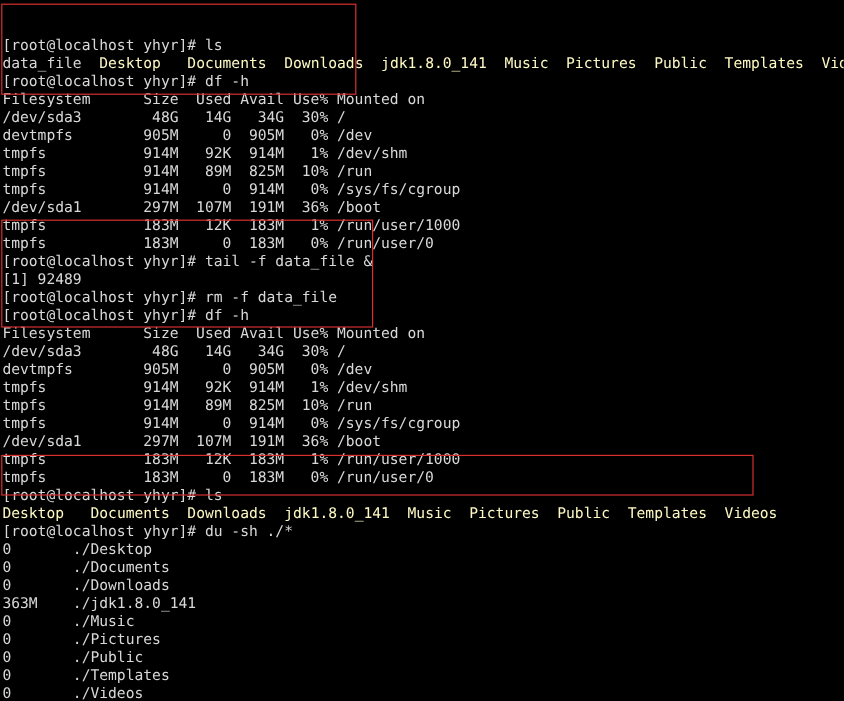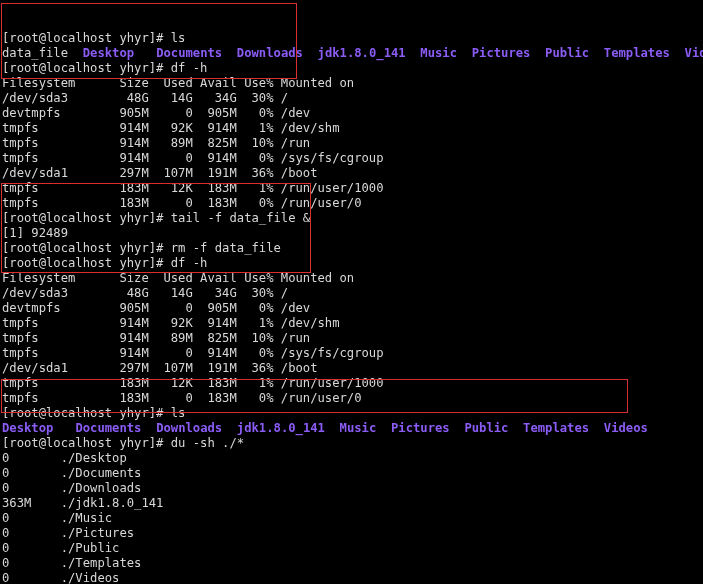--- a/index.html
+++ b/index.html
@@ -25,21 +25,21 @@
     padding: 1px 0 0 2px;
     box-sizing: border-box;
     white-space: pre;
     letter-spacing: 0px;
   }
   .line {
     height: 15px;
     white-space: pre;
     font-family: "DejaVu Sans Mono", "Liberation Mono", monospace;
   }
-  .dir   { color: #8b5cf6; font-weight: bold; }
+  .dir   { color: #fef9c3; font-weight: normal; }
   .plain { color: #d8d8d8; }
   .hl-box {
     position: absolute;
     border: 1px solid #d83030;
     box-sizing: border-box;
     pointer-events: none;
   }
 </style>
 </head>
 <body>

